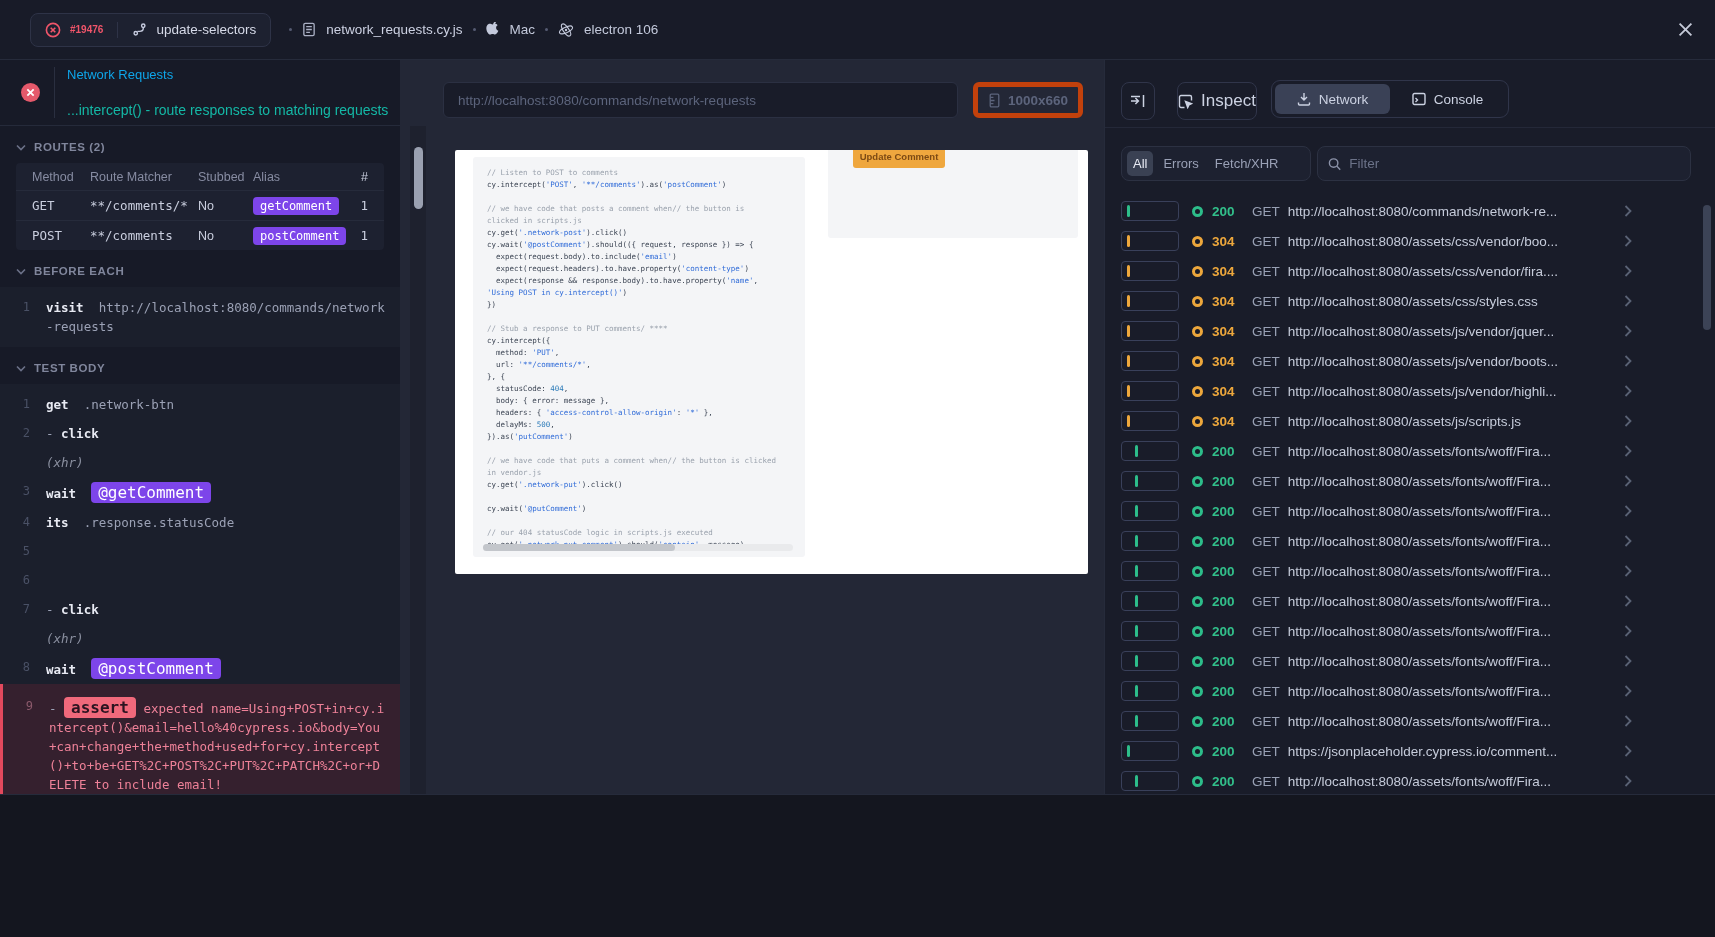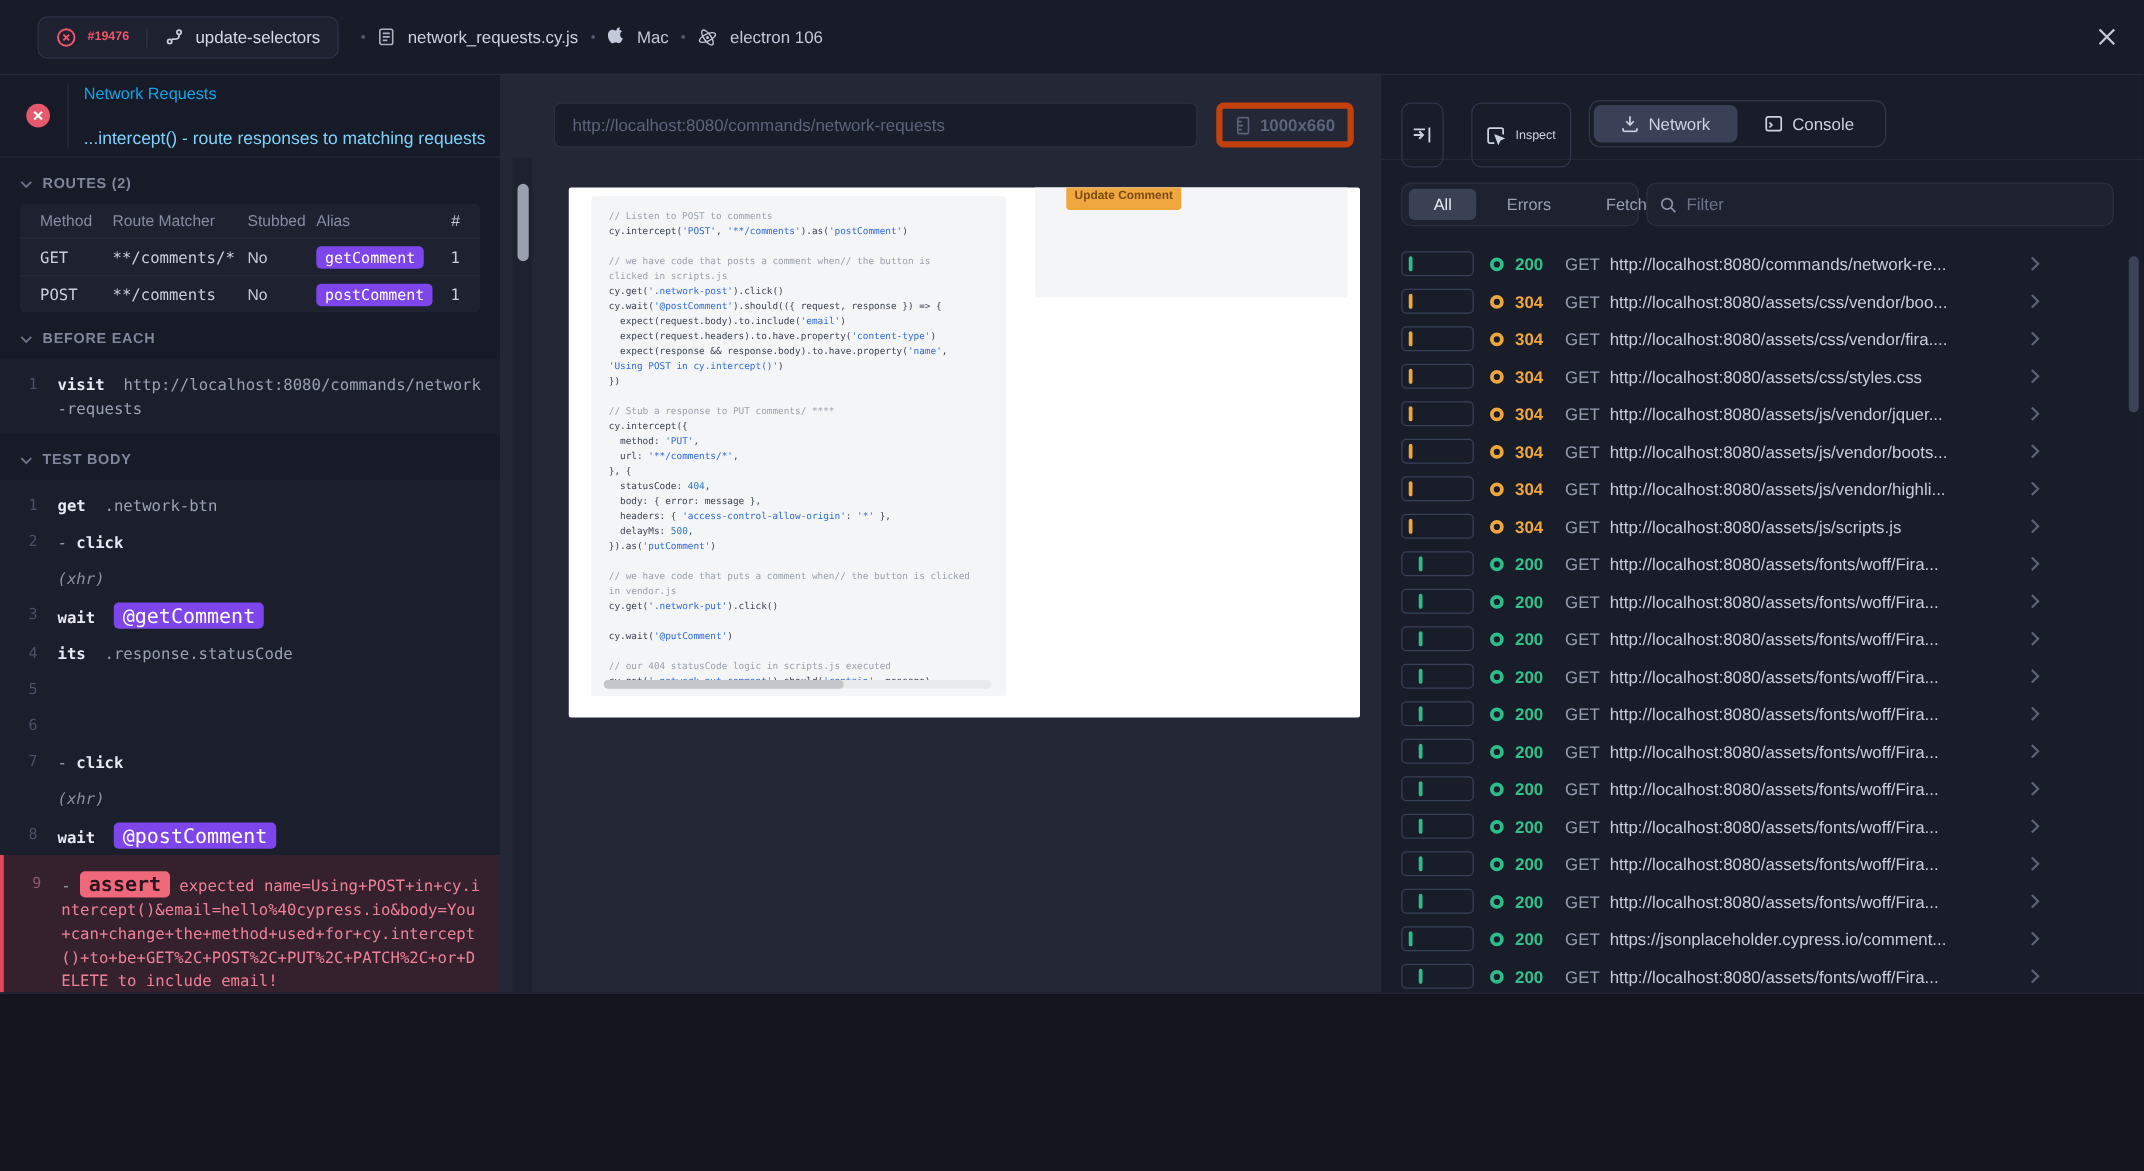--- a/index.html
+++ b/index.html
@@ -20,21 +20,21 @@
   .dot{width:3px;height:3px;border-radius:50%;background:#555b72;}
   .closebtn{position:absolute;right:22px;top:22px;color:#c5cad8;cursor:pointer;}
 
   
   .sidebar{position:absolute;left:0;top:60px;width:400px;height:734px;background:#171a27;overflow:hidden;}
   .testhead{height:66px;border-bottom:1px solid #252a3a;display:flex;align-items:center;}
   .failcircle{width:19px;height:19px;border-radius:50%;background:#e5596b;color:#fff;
     display:flex;align-items:center;justify-content:center;margin:0 14px 0 21px;flex:none;}
   .titleblock{border-left:1px solid #2a2f40;padding-left:12px;}
   .suitename{color:#0ea5e9;font-size:13px;}
-  .testtitle{color:#7dd3fc;font-size:14px;margin-top:20px;white-space:nowrap;}
+  .testtitle{color:#14b8a6;font-size:14px;margin-top:20px;white-space:nowrap;}
   .sec{display:flex;align-items:center;gap:8px;padding:15px 16px 8px;color:#80869c;
     font-size:11.5px;font-weight:700;letter-spacing:.6px;}
   .routes{margin:2px 16px 0;background:#1d2130;border-radius:4px;font-size:12.5px;}
   .rrow{display:flex;align-items:center;height:30px;padding:0 16px;border-top:1px solid #262b3b;color:#c9cede;}
   .rrow.head{border-top:none;height:27px;color:#878ca2;}
   .c-method{width:58px;}.c-match{width:108px;}.c-stub{width:55px;}.c-alias{flex:1;}
   .c-num{width:14px;text-align:right;color:#c9cede;}
   .aliasbadge{display:inline-block;background:#7d45ea;color:#fff;border-radius:4px;
     padding:2px 7px;font-size:12px;font-family:"DejaVu Sans Mono",monospace;}
   .cmdblock{margin:2px 0 0;background:#1b1f2c;padding:6px 0;}
@@ -75,32 +75,32 @@
   .hsb{position:absolute;left:10px;bottom:6px;width:310px;height:7px;background:#e9eaec;border-radius:4px;}
   .hsb div{width:62%;height:7px;background:#c3c6cb;border-radius:4px;}
   .autpanel{position:absolute;left:373px;top:-8px;width:250px;height:96px;background:#f4f5f7;border-radius:3px;}
   .autbtn{margin:0 0 0 25px;width:92px;height:26px;background:#efa73e;border:none;border-radius:3px;
     color:#7c4a14;font-size:9.5px;font-weight:700;line-height:30px;text-align:center;overflow:hidden;cursor:pointer;}
 
   
   .devtools{position:absolute;left:1104px;top:60px;width:611px;height:734px;background:#191c29;
     border-left:1px solid #262b3b;}
   .dthead{position:absolute;left:0;top:0;width:100%;height:68px;border-bottom:1px solid #242838;}
-  .iconbtn{position:absolute;top:22px;height:52px;border:1px solid #30354a;border-radius:8px;
-    display:flex;align-items:center;justify-content:center;gap:8px;color:#ccd2e2;font-size:10px;cursor:pointer;}
+  .iconbtn{position:absolute;top:22px;height:38px;border:1px solid #30354a;border-radius:8px;
+    display:flex;align-items:center;justify-content:center;gap:8px;color:#ccd2e2;font-size:17px;cursor:pointer;}
   .collapsebtn{left:16px;width:34px;}
   .inspectbtn{left:72px;width:80px;}
   .seggroup{position:absolute;left:166px;top:20px;width:238px;height:38px;border:1px solid #30354a;
     border-radius:9px;display:flex;align-items:center;padding:3px;}
   .seg{flex:1;height:30px;border-radius:6px;display:flex;align-items:center;justify-content:center;
     gap:8px;color:#ccd2e2;font-size:13.5px;cursor:pointer;}
   .seg.active{background:#3a4156;}
   .tabsbox{position:absolute;left:16px;top:86px;width:190px;height:35px;border:1px solid #2c3142;
     background:#1d2130;border-radius:8px;display:flex;align-items:center;padding:0 5px;gap:4px;}
-  .tab{color:#9aa1b6;font-size:13px;padding:5px 20px;border-radius:5px;cursor:pointer;white-space:nowrap;}
+  .tab{color:#9aa1b6;font-size:13px;padding:5px 6px;border-radius:5px;cursor:pointer;white-space:nowrap;}
   .tab.active{background:#3a4153;color:#e8ebf4;}
   .filterbox{position:absolute;left:212px;top:86px;width:374px;height:35px;border:1px solid #2c3142;
     background:#1d2130;border-radius:8px;display:flex;align-items:center;padding:0 10px;gap:8px;}
   .filterbox input{background:transparent;border:none;outline:none;color:#c7cdd9;font-size:13.5px;width:100%;}
   .filterbox input::placeholder{color:#6c7389;}
   .reqlist{position:absolute;left:0;top:136px;width:596px;height:598px;overflow:hidden;}
   .req{display:flex;align-items:center;height:30px;padding-left:16px;cursor:pointer;}
   .chip{width:58px;height:20px;border:1px solid #39405a;border-radius:4px;margin-right:13px;
     position:relative;flex:none;}
   .tick{position:absolute;top:3px;width:3px;height:12px;border-radius:2px;}

